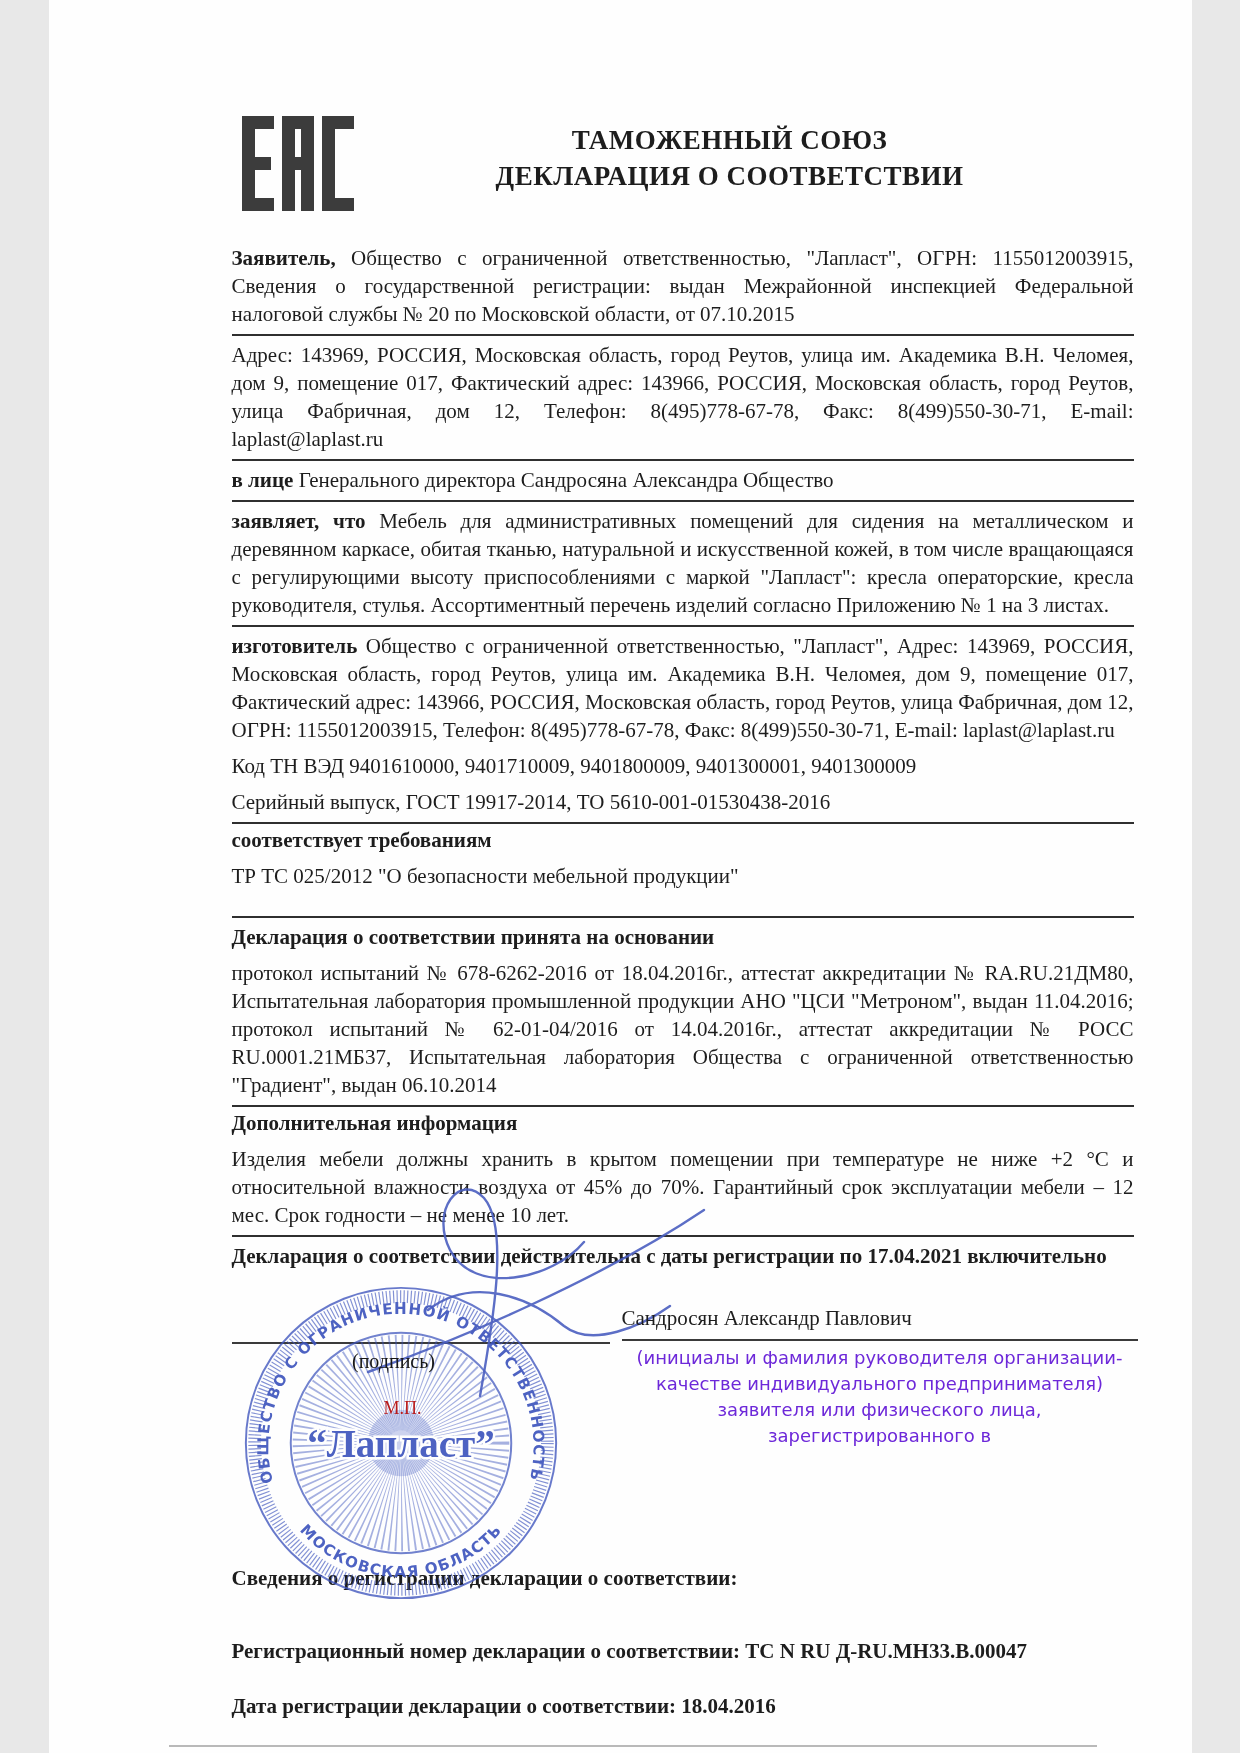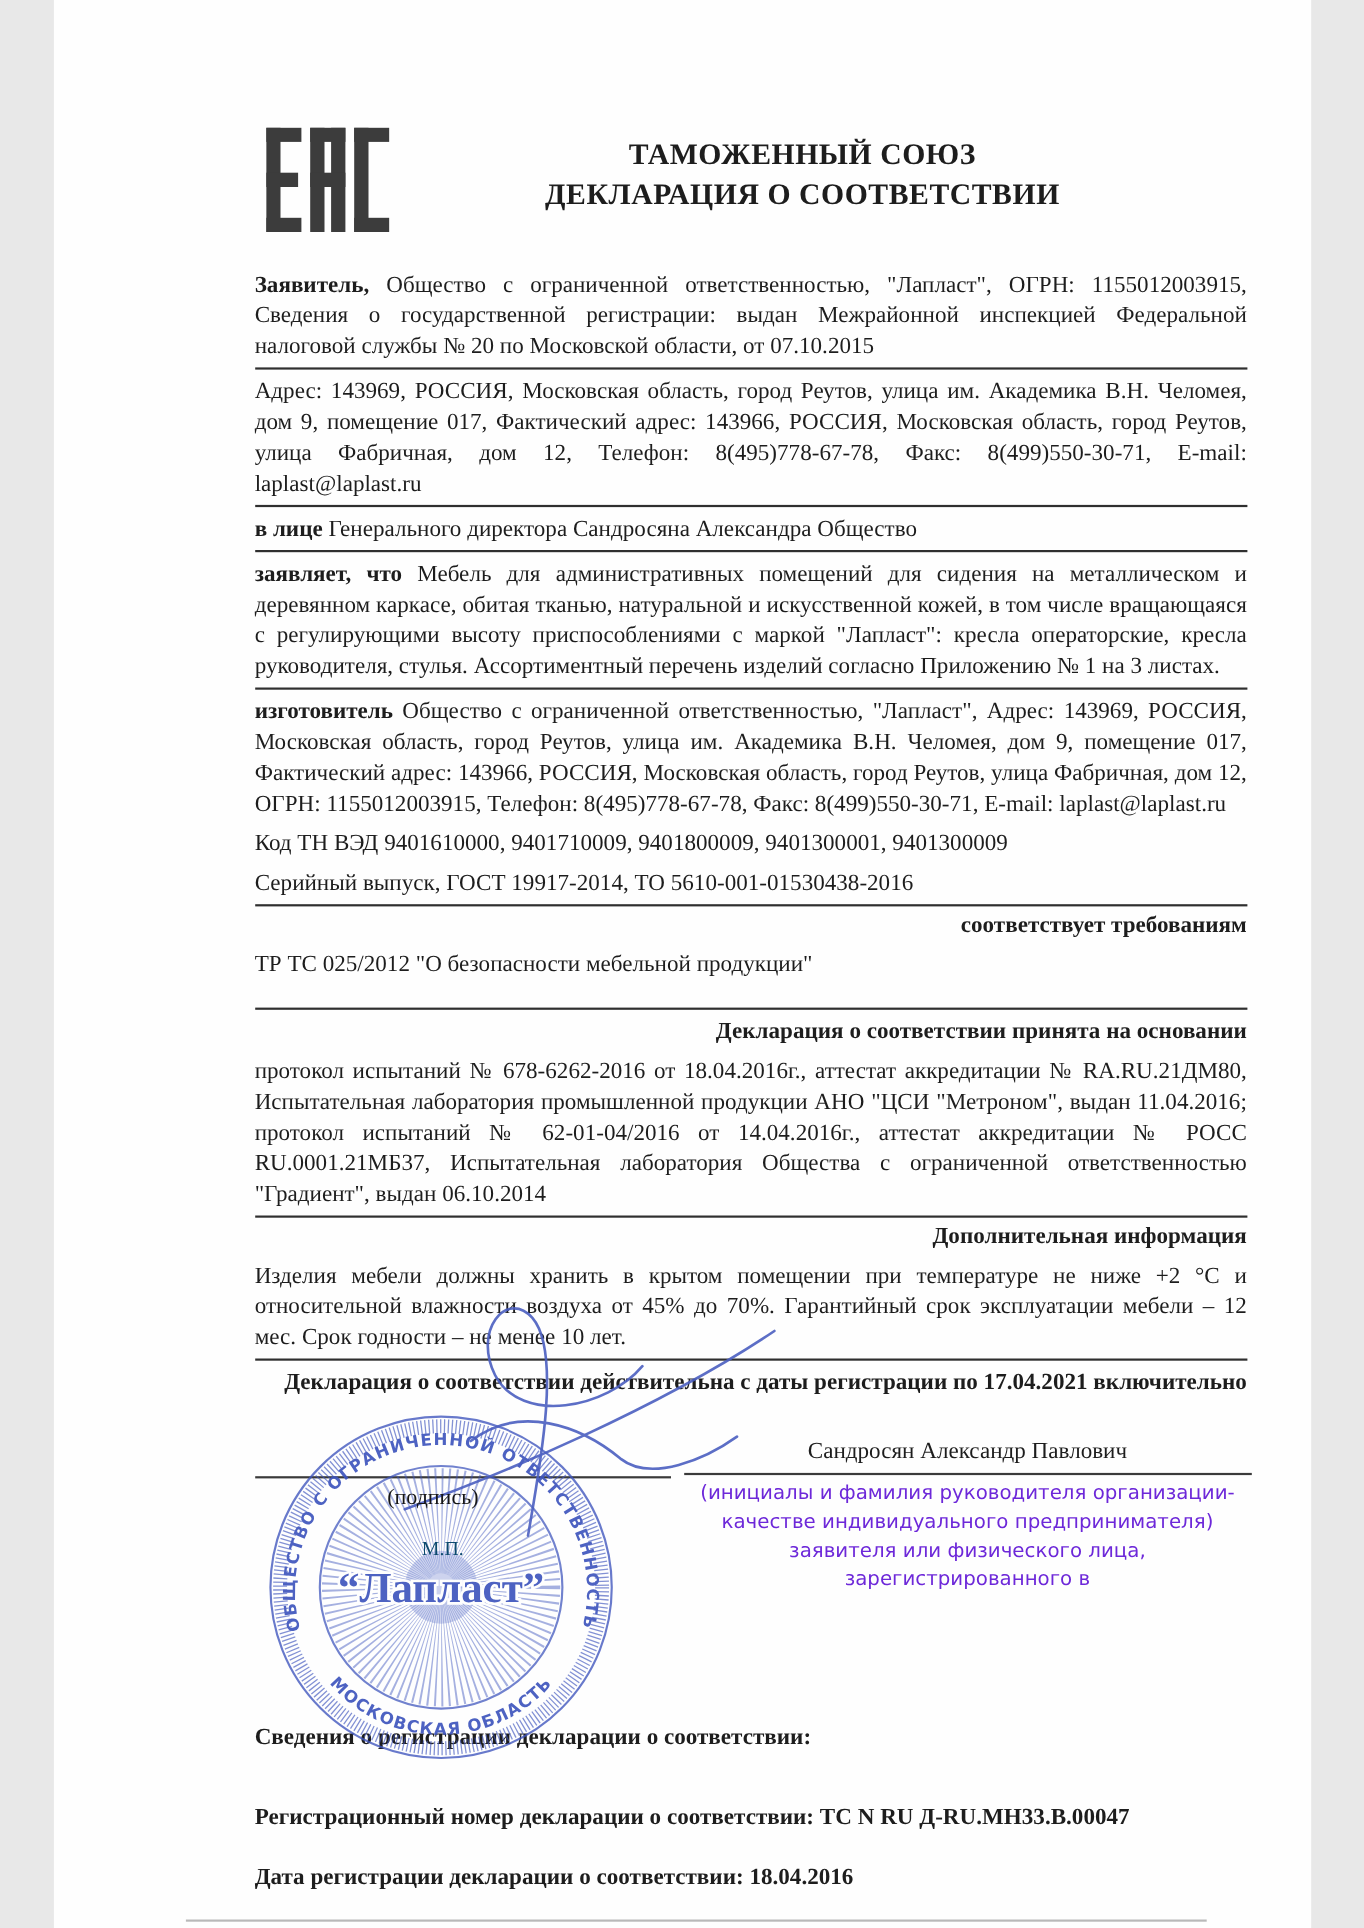--- a/index.html
+++ b/index.html
@@ -13,43 +13,43 @@
   .doc-header { display:flex; align-items:flex-start; margin-bottom:28px; }
   .eac-logo { width:112px; height:95px; margin-left:10px; flex:none; }
   .title-wrap {
     flex:1; text-align:center; padding:6px 28px 0 0;
     font-weight:bold; font-size:27px; line-height:1.35; letter-spacing:.5px;
   }
 
   .para { font-size:21px; line-height:28px; margin:0; padding:5px 0 6px 0; }
   .just { text-align:justify; }
   .lead { font-weight:bold; }
-  .heading { font-weight:bold;text-align:right; }
+  .heading { font-weight:bold; }
   .rule { border-top:2px solid #2f2f2f; height:0; }
   .gap-bottom { padding-bottom:26px; }
   .tight { padding-top:2px; }
 
   
   .sig-area { position:relative; height:280px; margin-top:4px; }
   .sig-line-left {
     position:absolute; left:0; top:62px; width:378px;
     border-top:2px solid #3a3a3a;
   }
   .sig-caption {
     position:absolute; left:62px; top:70px; width:200px; text-align:center;
     font-size:20px; color:#161616; z-index:5;
   }
   .sig-mp {
-    position:absolute; left:152px; top:118px; font-size:18px; color:#0c4a6e; z-index:5;
+    position:absolute; left:152px; top:118px; font-size:18px; color:#b91c1c; z-index:5;
   }
   .stamp-svg { position:absolute; left:8px; top:2px; width:322px; height:322px; z-index:2; opacity:.92; }
   .autograph-svg { position:absolute; left:100px; top:-122px; width:380px; height:240px; z-index:3; }
 
   .sig-right { position:absolute; left:390px; top:26px; width:516px; z-index:4; }
-  .sig-name { text-align:center; font-size:21px; padding-bottom:8px; }
+  .sig-name { font-size:21px; padding-bottom:8px; }
   .sig-right-line { border-top:2px solid #3a3a3a; }
   .sig-fineprint {
     padding-top:4px; text-align:center; font-size:18px; line-height:26px;
     font-family:"DejaVu Sans", sans-serif; color:#6d28d9;
   }
 
   .reg-heading { font-size:21px; font-weight:bold; margin-top:6px; }
   .reg-line { font-size:21px; font-weight:bold; margin-top:48px; }
   .reg-line.date { margin-top:30px; }
 

